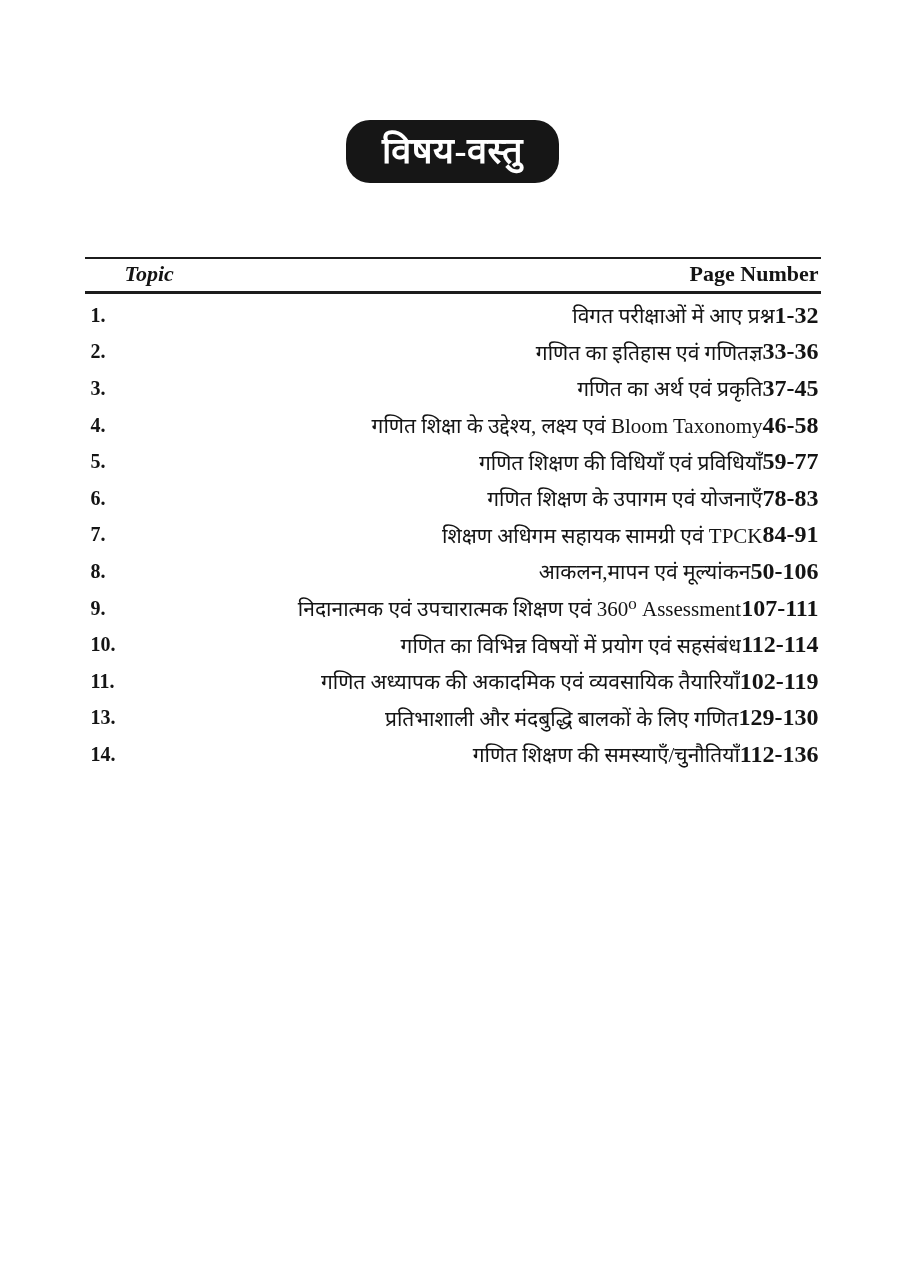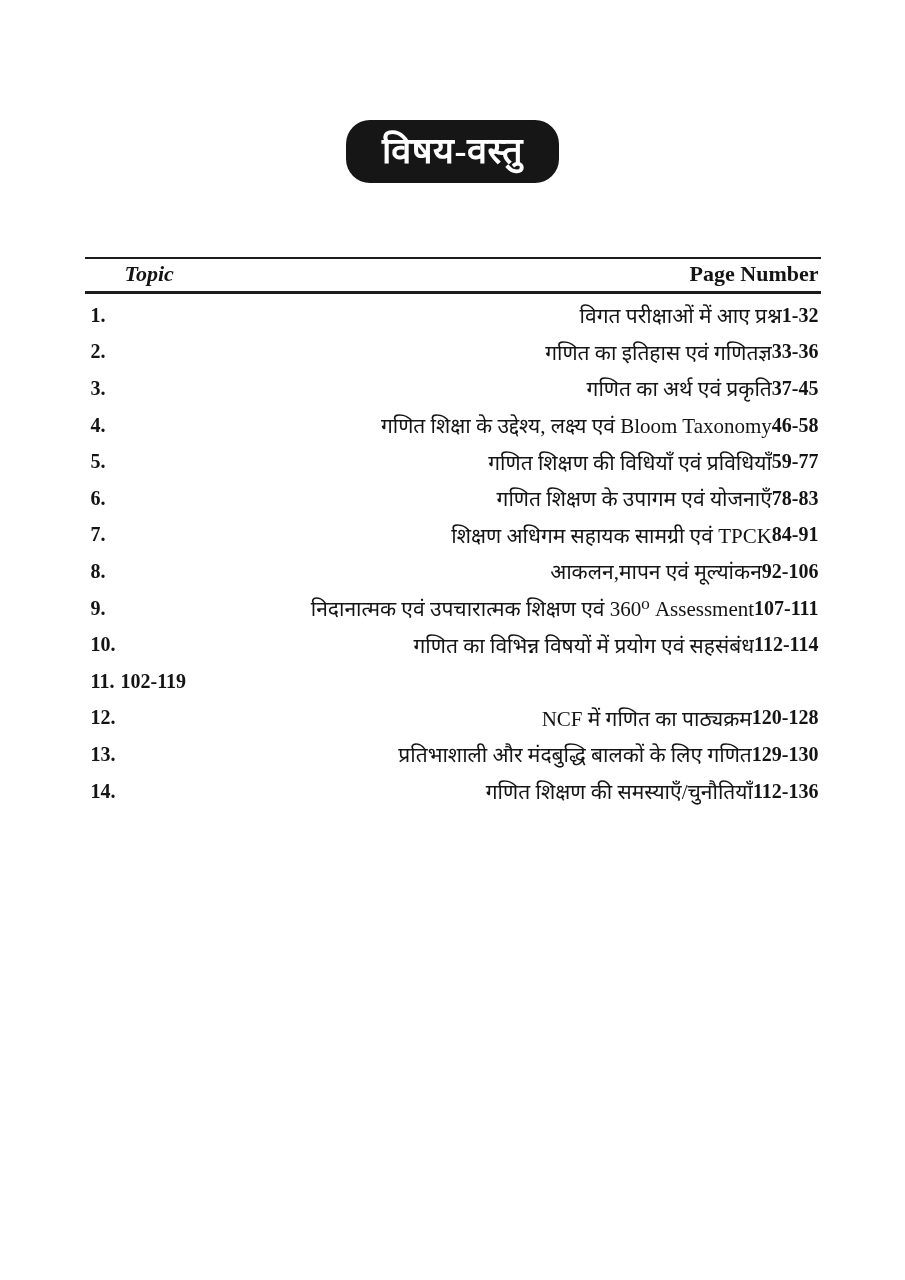--- a/index.html
+++ b/index.html
@@ -64,21 +64,21 @@
   }
   .toc-row .topic {
     flex: 1 1 auto;
     white-space: nowrap;
     overflow: hidden;
     text-align: right;
   }
   .toc-row .pages {
     flex: 0 0 auto;
     font-weight: bold;
-    font-size: 20px;
+    font-size: 24px;
     text-align: right;
     padding-right: 2px;
   }
 </style>
 </head>
 <body>
 
 <div class="page">
 
   <div class="badge-wrap">
@@ -129,45 +129,41 @@
 
   <div class="toc-row">
     <span class="num">7.</span>
     <span class="topic">शिक्षण अधिगम सहायक सामग्री एवं TPCK</span>
     <span class="pages">84-91</span>
   </div>
 
   <div class="toc-row">
     <span class="num">8.</span>
     <span class="topic">आकलन,मापन एवं मूल्यांकन</span>
-    <span class="pages">92-106</span>
+    <span class="pages">50-106</span>
   </div>
 
   <div class="toc-row">
     <span class="num">9.</span>
     <span class="topic">निदानात्मक एवं उपचारात्मक शिक्षण एवं 360⁰ Assessment</span>
     <span class="pages">107-111</span>
   </div>
 
   <div class="toc-row">
     <span class="num">10.</span>
     <span class="topic">गणित का विभिन्न विषयों में प्रयोग एवं सहसंबंध</span>
     <span class="pages">112-114</span>
   </div>
 
   <div class="toc-row">
     <span class="num">11.</span>
+    <span class="topic">गणित अध्यापक की अकादमिक एवं व्यवसायिक तैयारियाँ</span>
     <span class="pages">102-119</span>
   </div>
 
-  <div class="toc-row">
-    <span class="num">12.</span>
-    <span class="topic">NCF में गणित का पाठ्यक्रम</span>
-    <span class="pages">120-128</span>
-  </div>
 
   <div class="toc-row">
     <span class="num">13.</span>
     <span class="topic">प्रतिभाशाली और मंदबुद्धि बालकों के लिए गणित</span>
     <span class="pages">129-130</span>
   </div>
 
   <div class="toc-row">
     <span class="num">14.</span>
     <span class="topic">गणित शिक्षण की समस्याएँ/चुनौतियाँ</span>

